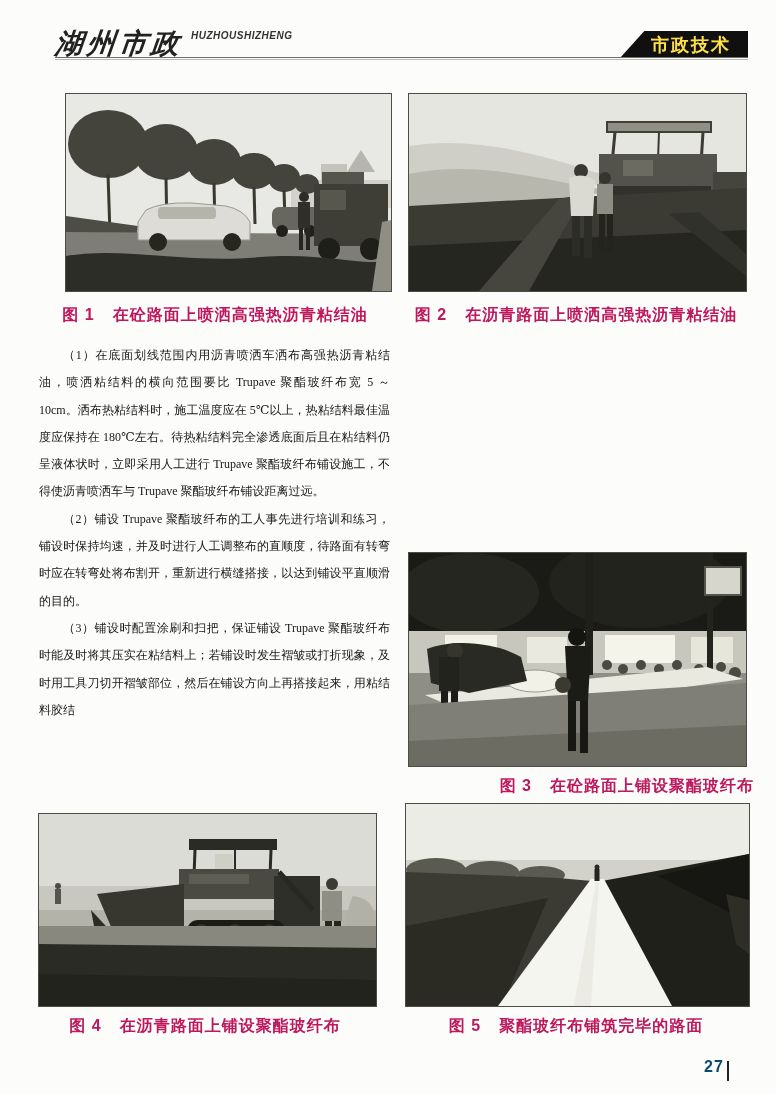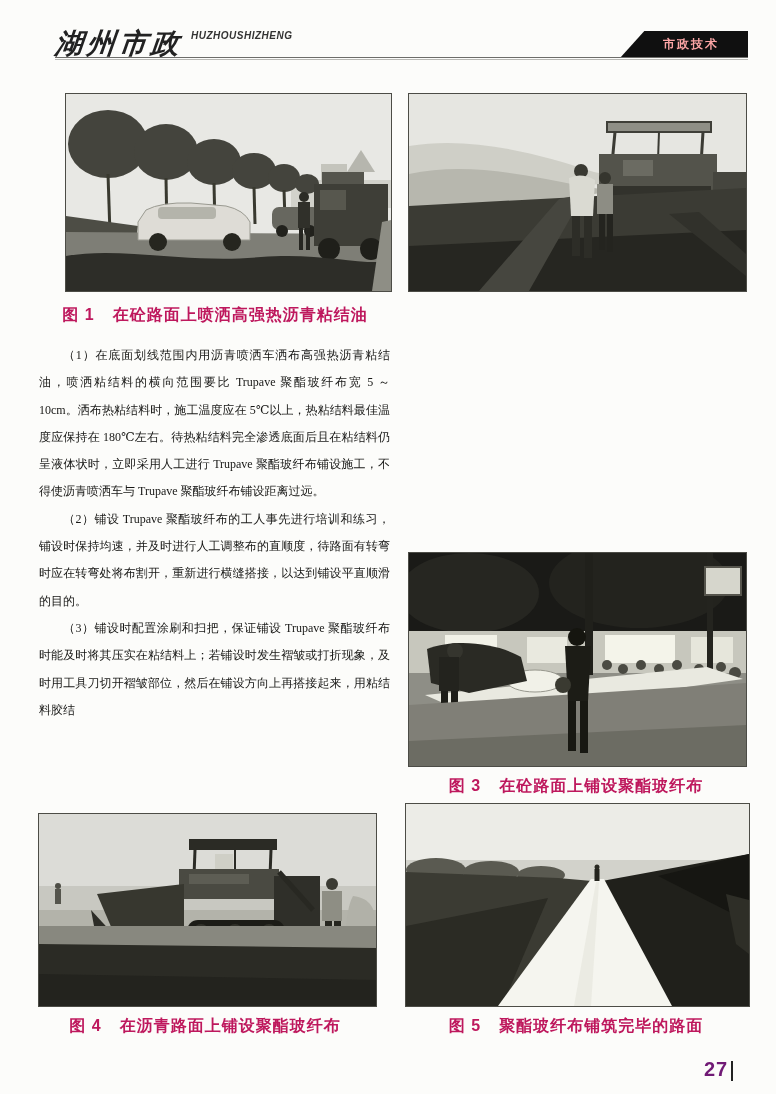--- a/index.html
+++ b/index.html
@@ -20,55 +20,55 @@
     font-family:"Liberation Sans","DejaVu Sans",sans-serif;padding-bottom:17px;
   }
   .head-rule{position:absolute;left:55px;right:28px;top:57px;height:3px;
     background:linear-gradient(#6d6d6a 0 45%,transparent 45% 62%,#b9b9b5 62% 100%);}
   .badge{
     position:absolute;right:28px;top:31px;width:128px;height:27px;background:#101010;
     clip-path:polygon(19% 0,100% 0,100% 100%,0 100%);
     display:flex;align-items:center;justify-content:center;
   }
   .badge span{
-    color:#fca5a5;font-weight:bold;font-size:12px;letter-spacing:2px;padding-left:14px;
+    color:#fde047;font-weight:bold;font-size:18px;letter-spacing:2px;padding-left:14px;
     font-family:"Liberation Sans","DejaVu Sans",sans-serif;
   }
   
   .photo{position:absolute;border:1px solid #4c4c46;background:#e6e6e1;overflow:hidden;}
   .photo svg{display:block;}
   .fig1{left:65px;top:93px;width:325px;height:197px;}
   .fig2{left:408px;top:93px;width:337px;height:197px;}
   .fig3{left:408px;top:552px;width:337px;height:213px;}
   .fig4{left:38px;top:813px;width:337px;height:192px;}
   .fig5{left:405px;top:803px;width:343px;height:202px;}
   
   .caption{
     position:absolute;text-align:center;font-weight:bold;font-size:16px;color:#be185d;
     font-family:"Liberation Sans","DejaVu Sans",sans-serif;letter-spacing:1px;
   }
   .caption .lbl{margin-right:18px;}
   .cap1{left:40px;top:305px;width:350px;}
   .cap2{left:398px;top:305px;width:356px;}
-  .cap3{left:398px;top:776px;width:356px;}
+  .cap3{left:398px;top:776px;width:356px;text-align:right;}
   .cap4{left:30px;top:1016px;width:350px;}
   .cap5{left:398px;top:1016px;width:356px;}
   
   .col{position:absolute;width:351px;font-size:12px;line-height:27.3px;
     text-align:justify;text-justify:inter-ideograph;color:#171715;}
   .col p{margin:0;}
   .col p.indent{text-indent:2em;}
   .left-col{left:39px;top:342px;}
   .right-col{left:405px;top:342px;}
   
   .pagenum{
     position:absolute;left:704px;top:1058px;display:flex;align-items:flex-start;
     font-family:"Liberation Sans","DejaVu Sans",sans-serif;
   }
-  .pagenum .num{font-size:20px;font-weight:bold;letter-spacing:1px;color:#701a75;}
+  .pagenum .num{font-size:16px;font-weight:bold;letter-spacing:1px;color:#0c4a6e;}
   .pagenum .bar{width:2px;height:20px;background:#222;margin-left:3px;margin-top:3px;}
   .stray{position:absolute;left:368px;top:811px;font-size:10px;font-weight:bold;color:#555;}
 </style>
 </head>
 <body>
 
 <div class="page">
 
   <div class="masthead">
     <span class="logo-zh">湖州市政</span>
@@ -156,20 +156,23 @@
       <circle cx="196" cy="84" r="6" fill="#35352e"></circle>
       <rect x="188" y="90" width="16" height="30" fill="#8d8d84"></rect>
       <rect x="190" y="120" width="6" height="36" fill="#24241f"></rect>
       <rect x="198" y="120" width="6" height="38" fill="#24241f"></rect>
     </svg>
   </div>
 
   <div class="caption cap1">
     <span class="lbl">图 1</span><span>在砼路面上喷洒高强热沥青粘结油</span>
   </div>
+  <div class="caption cap2">
+    <span class="lbl">图 2</span><span>在沥青路面上喷洒高强热沥青粘结油</span>
+  </div>
 
   <div class="col left-col">
     <p class="indent">（1）在底面划线范围内用沥青喷洒车洒布高强热沥青粘结油，喷洒粘结料的横向范围要比 Trupave 聚酯玻纤布宽 5 ～ 10cm。洒布热粘结料时，施工温度应在 5℃以上，热粘结料最佳温度应保持在 180℃左右。待热粘结料完全渗透底面后且在粘结料仍呈液体状时，立即采用人工进行 Trupave 聚酯玻纤布铺设施工，不得使沥青喷洒车与 Trupave 聚酯玻纤布铺设距离过远。</p>
     <p class="indent">（2）铺设 Trupave 聚酯玻纤布的工人事先进行培训和练习，铺设时保持均速，并及时进行人工调整布的直顺度，待路面有转弯时应在转弯处将布割开，重新进行横缝搭接，以达到铺设平直顺滑的目的。</p>
     <p class="indent">（3）铺设时配置涂刷和扫把，保证铺设 Trupave 聚酯玻纤布时能及时将其压实在粘结料上；若铺设时发生褶皱或打折现象，及时用工具刀切开褶皱部位，然后在铺设方向上再搭接起来，用粘结料胶结</p>
   </div>
 
   <div class="photo fig3">
     <svg width="337" height="213" viewBox="0 0 337 213">
       <rect width="337" height="213" fill="#8e8e86"></rect>

